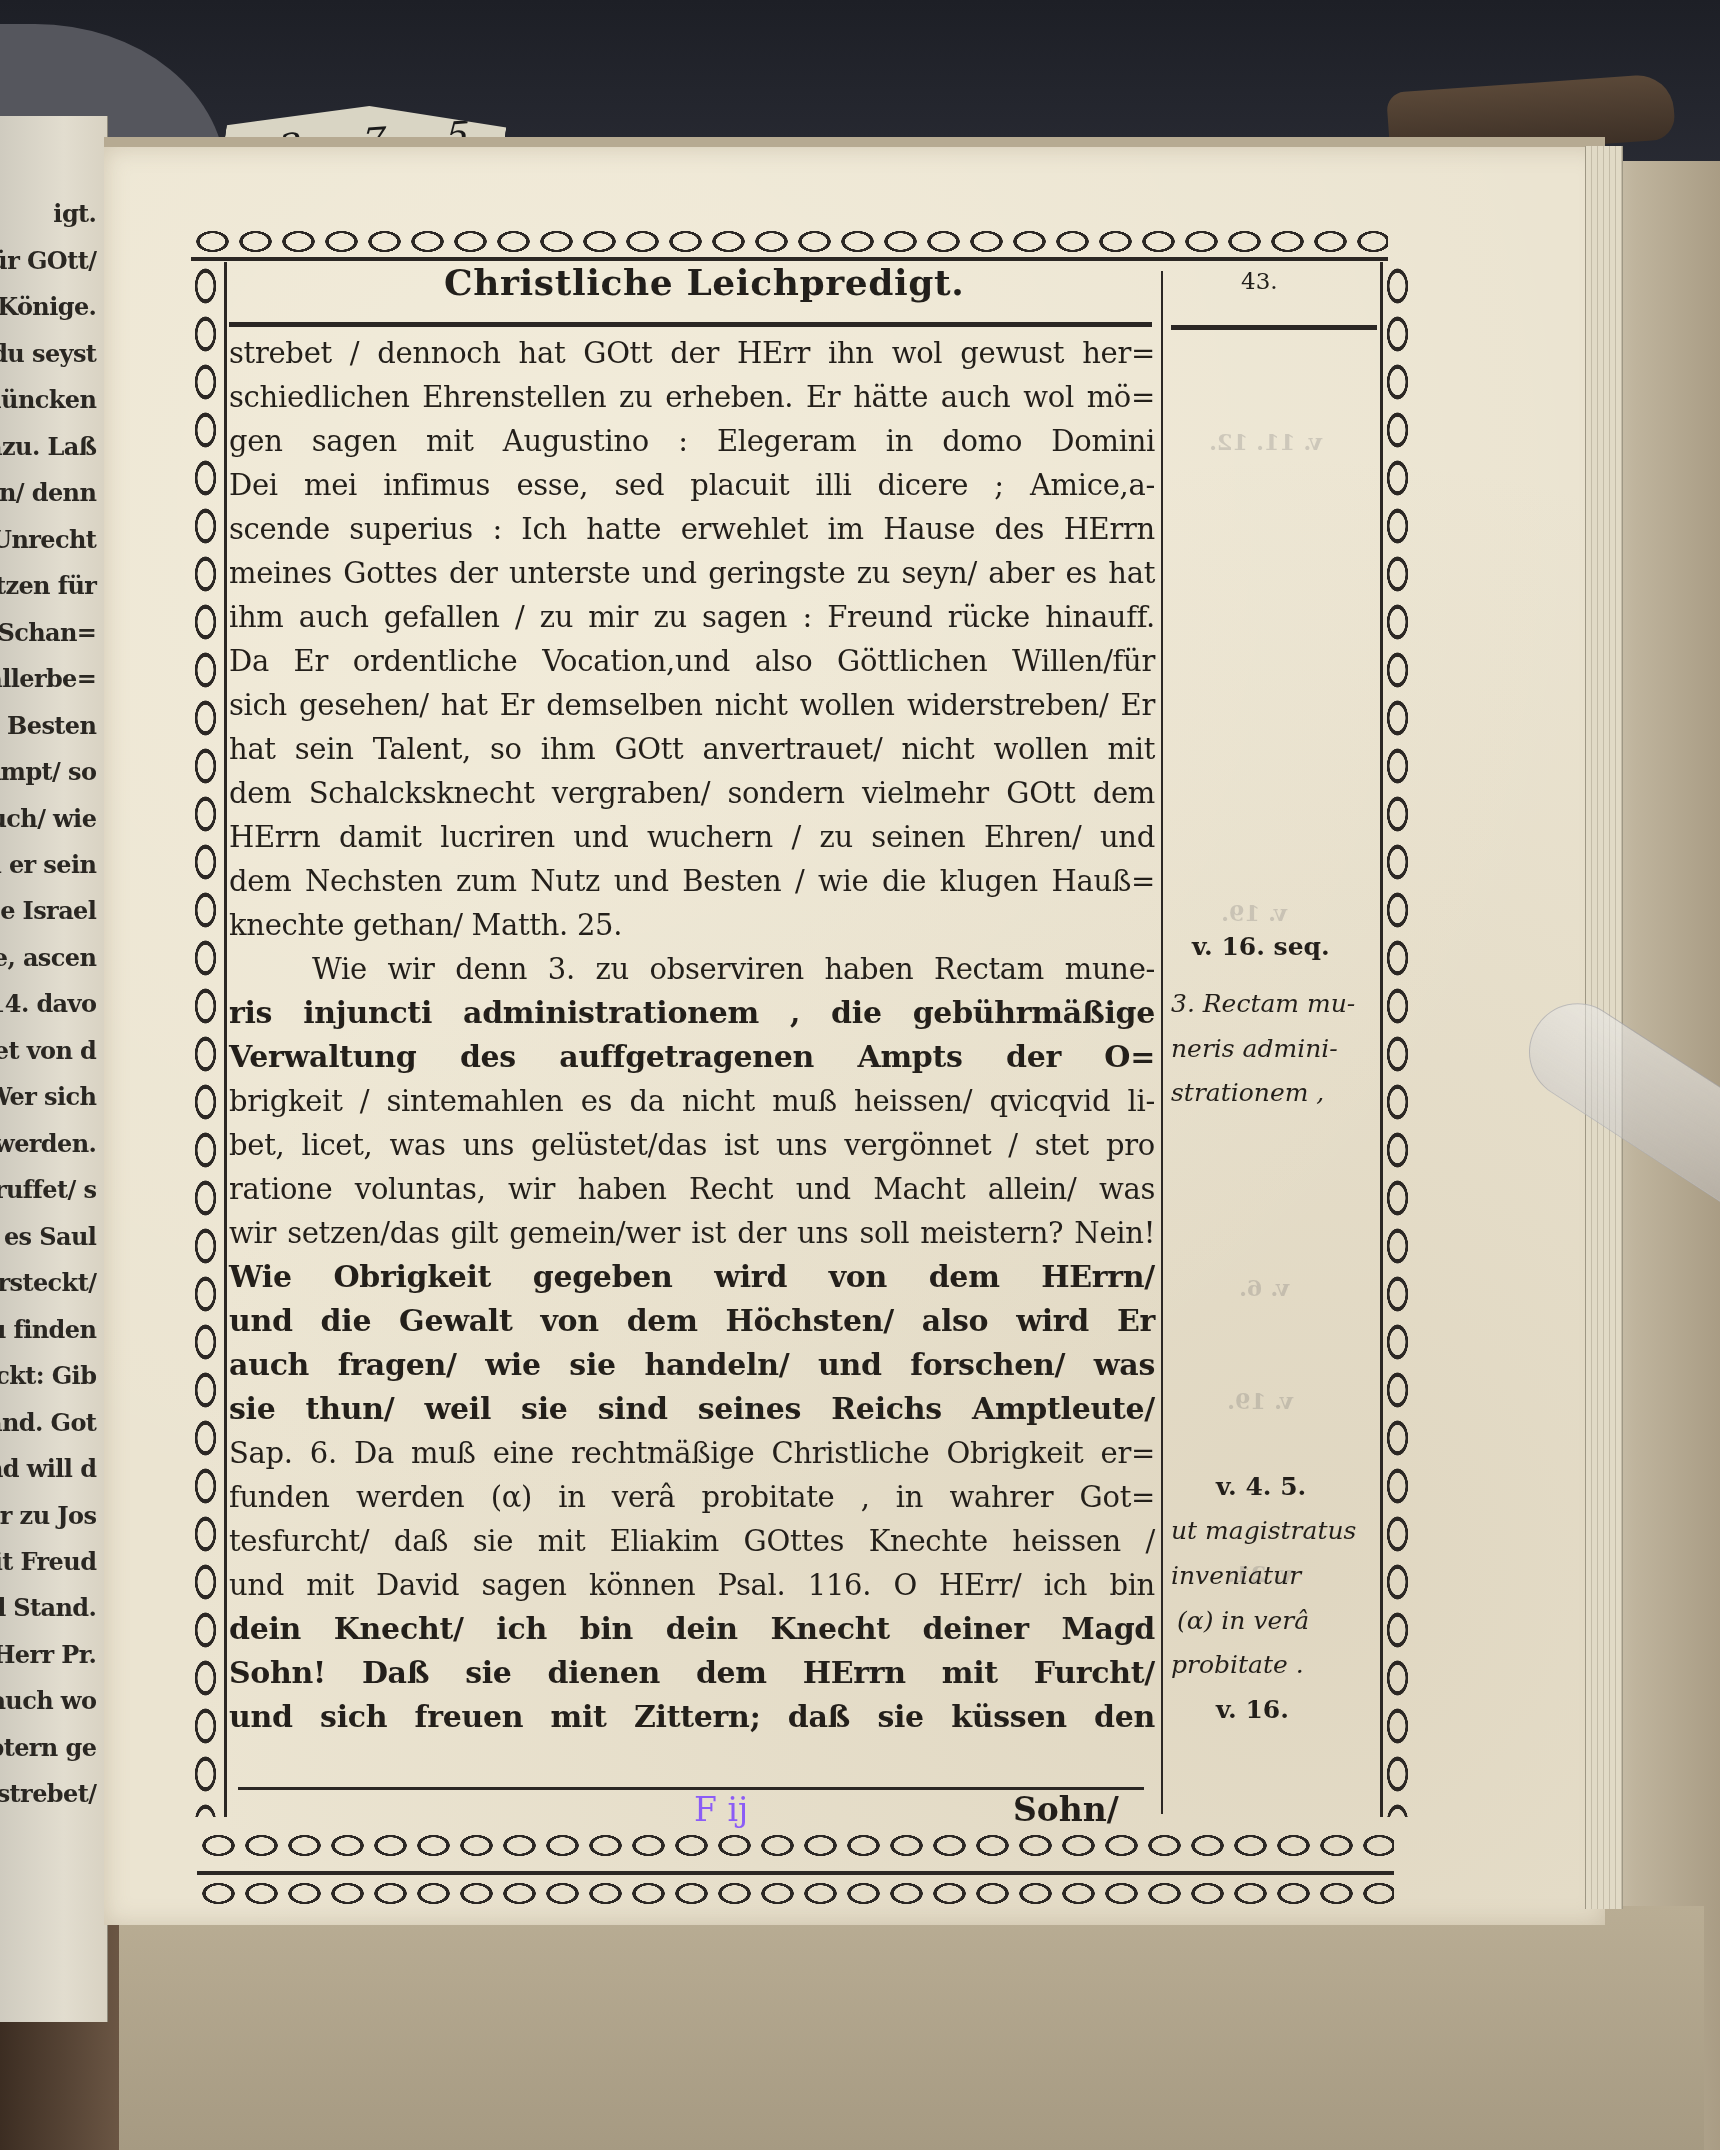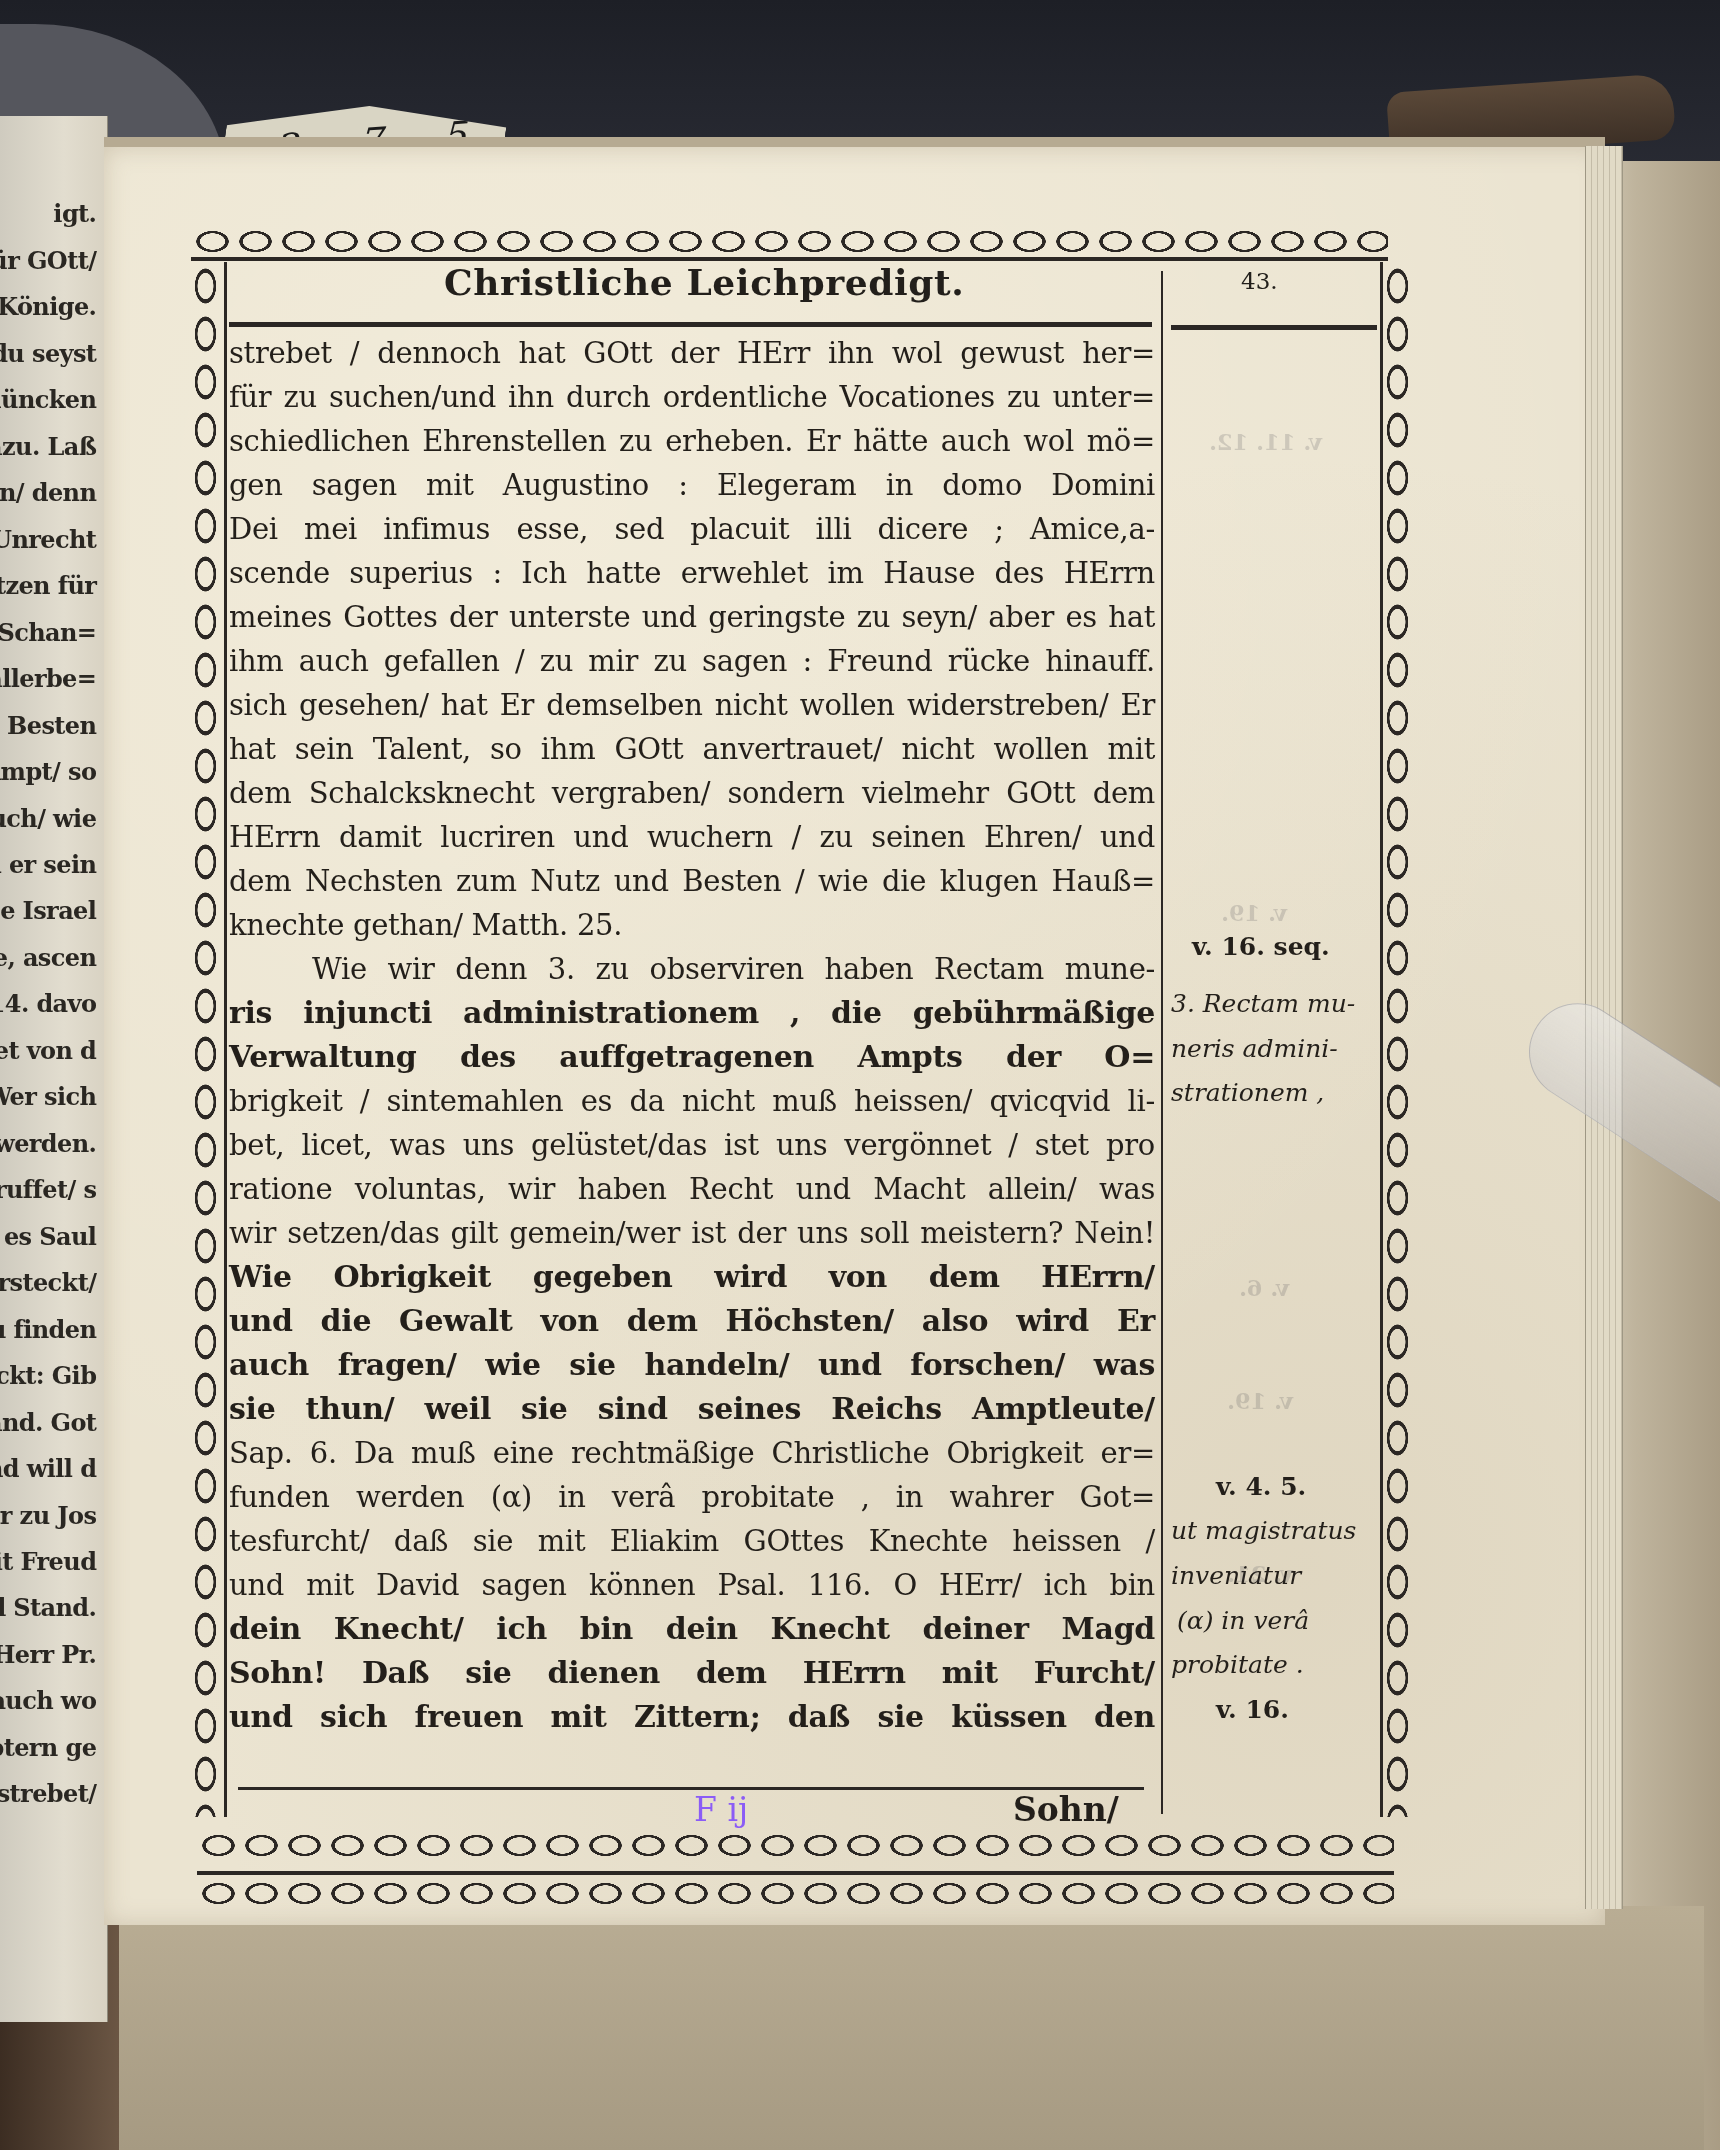--- a/index.html
+++ b/index.html
@@ -203,27 +203,27 @@
 <div class="rule" style="left:238px; top:1787px; width:906px; height:3px;"></div>
 <div class="orn-h" style="left:197px; top:1829px; width:1197px;"></div>
 <div class="rule" style="left:197px; top:1871px; width:1197px; height:3.6px;"></div>
 <div class="orn-h" style="left:197px; top:1877px; width:1197px;"></div>
 
 <div class="header-title">Christliche Leichpredigt.</div>
 <div class="page-number">43.</div>
 
 <div class="body-text" id="body-text">
     <div class="line">strebet / dennoch hat GOtt der HErr ihn wol gewust her=</div>
-    <div class="line">für zu suchen/und ihn durch ordentliche Vocationes zu unter=</div>
     <div class="line">schiedlichen Ehrenstellen zu erheben. Er hätte auch wol mö=</div>
     <div class="line">gen sagen mit Augustino : Elegeram in domo Domini</div>
     <div class="line">Dei mei infimus esse, sed placuit illi dicere ; Amice,a-</div>
     <div class="line">scende superius : Ich hatte erwehlet im Hause des HErrn</div>
     <div class="line">meines Gottes der unterste und geringste zu seyn/ aber es hat</div>
     <div class="line">ihm auch gefallen / zu mir zu sagen : Freund rücke hinauff.</div>
+    <div class="line">Da Er ordentliche Vocation,und also Göttlichen Willen/für</div>
     <div class="line">sich gesehen/ hat Er demselben nicht wollen widerstreben/ Er</div>
     <div class="line">hat sein Talent, so ihm GOtt anvertrauet/ nicht wollen mit</div>
     <div class="line">dem Schalcksknecht vergraben/ sondern vielmehr GOtt dem</div>
     <div class="line">HErrn damit lucriren und wuchern / zu seinen Ehren/ und</div>
     <div class="line">dem Nechsten zum Nutz und Besten / wie die klugen Hauß=</div>
     <div class="line last">knechte gethan/ Matth. 25.</div>
     <div class="line indent">Wie wir denn 3. zu observiren haben Rectam mune-</div>
     <div class="line bold">ris injuncti administrationem , die gebührmäßige</div>
     <div class="line bold">Verwaltung des auffgetragenen Ampts der O=</div>
     <div class="line">brigkeit / sintemahlen es da nicht muß heissen/ qvicqvid li-</div>

